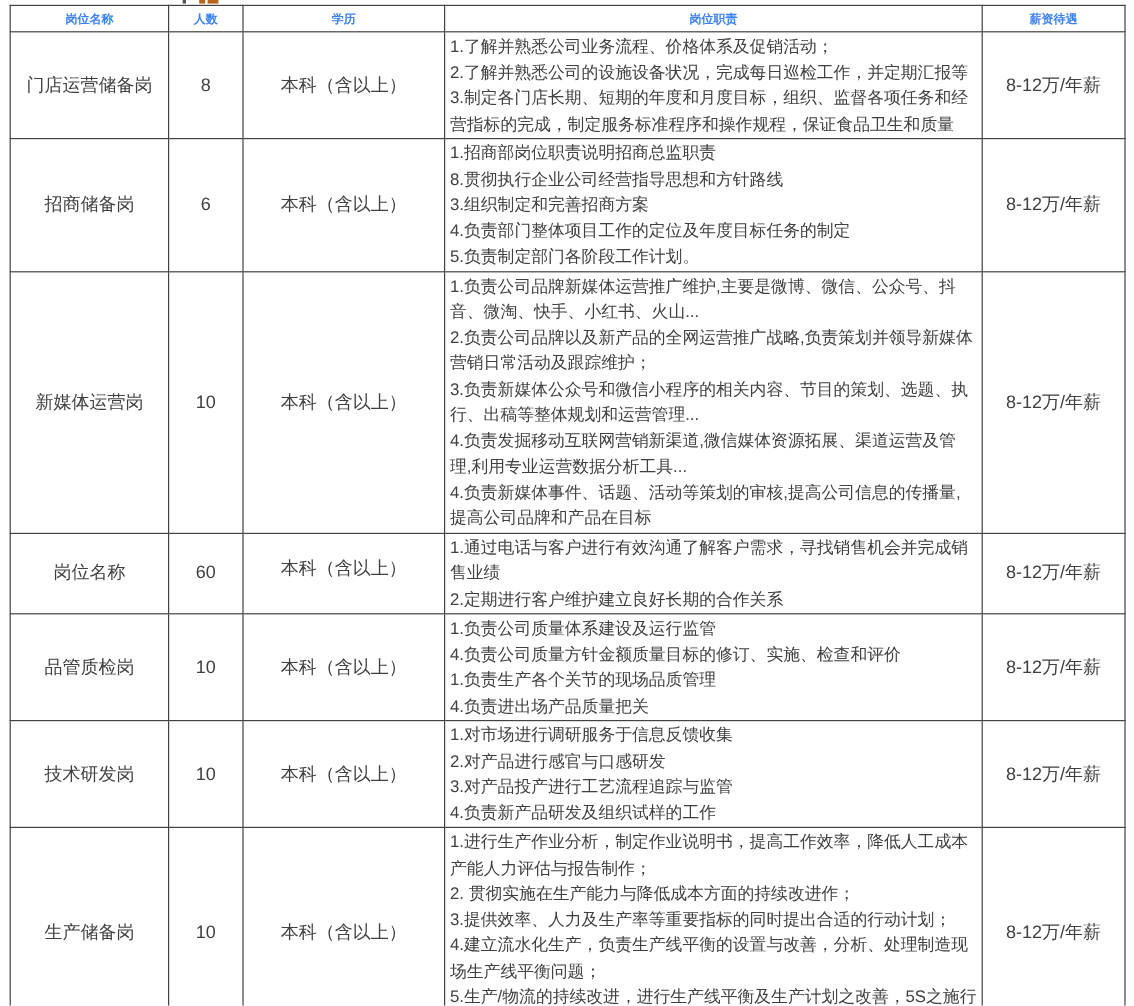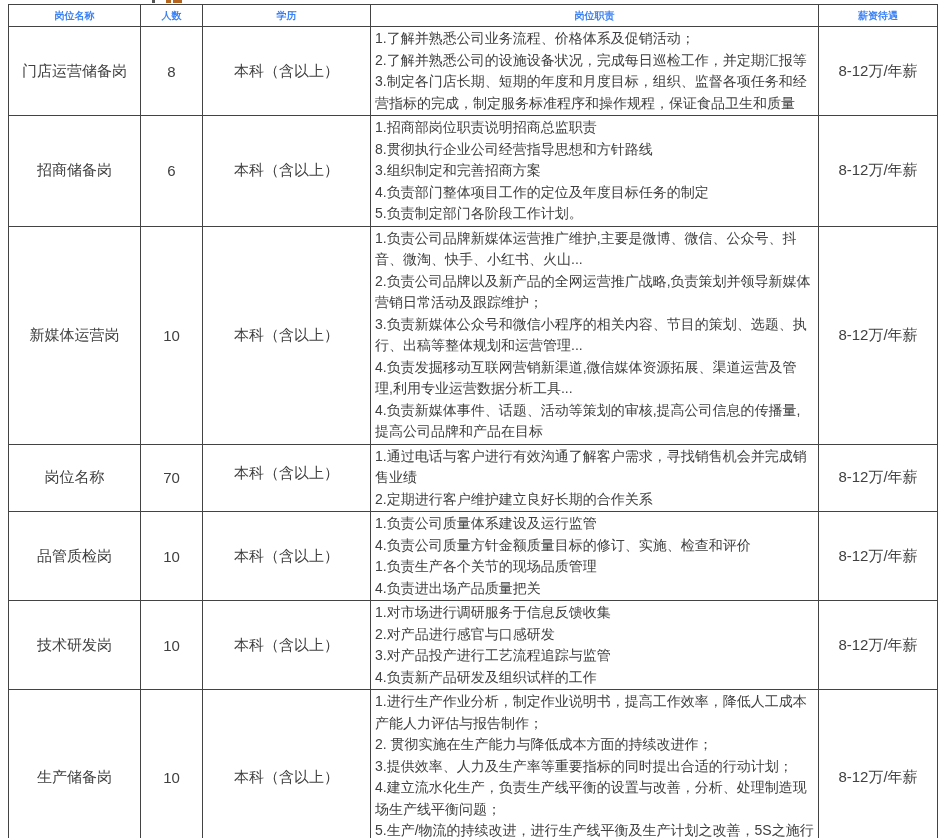--- a/index.html
+++ b/index.html
@@ -138,21 +138,21 @@
             <div class="duty-line">1.负责公司品牌新媒体运营推广维护,主要是微博、微信、公众号、抖音、微淘、快手、小红书、火山...</div>
             <div class="duty-line">2.负责公司品牌以及新产品的全网运营推广战略,负责策划并领导新媒体营销日常活动及跟踪维护；</div>
             <div class="duty-line">3.负责新媒体公众号和微信小程序的相关内容、节目的策划、选题、执行、出稿等整体规划和运营管理...</div>
             <div class="duty-line">4.负责发掘移动互联网营销新渠道,微信媒体资源拓展、渠道运营及管理,利用专业运营数据分析工具...</div>
             <div class="duty-line">4.负责新媒体事件、话题、活动等策划的审核,提高公司信息的传播量,提高公司品牌和产品在目标</div>
           </td>
           <td class="cell-salary">8-12万/年薪</td>
         </tr>
         <tr style="height: 64px;">
           <td class="cell-pos">岗位名称</td>
-          <td class="cell-count">70</td>
+          <td class="cell-count">60</td>
           <td class="cell-edu edu-low">本科（含以上）</td>
           <td class="cell-duties">
             <div class="duty-line">1.通过电话与客户进行有效沟通了解客户需求，寻找销售机会并完成销售业绩</div>
             <div class="duty-line">2.定期进行客户维护建立良好长期的合作关系</div>
           </td>
           <td class="cell-salary">8-12万/年薪</td>
         </tr>
         <tr style="height: 85px;">
           <td class="cell-pos">品管质检岗</td>
           <td class="cell-count">10</td>

